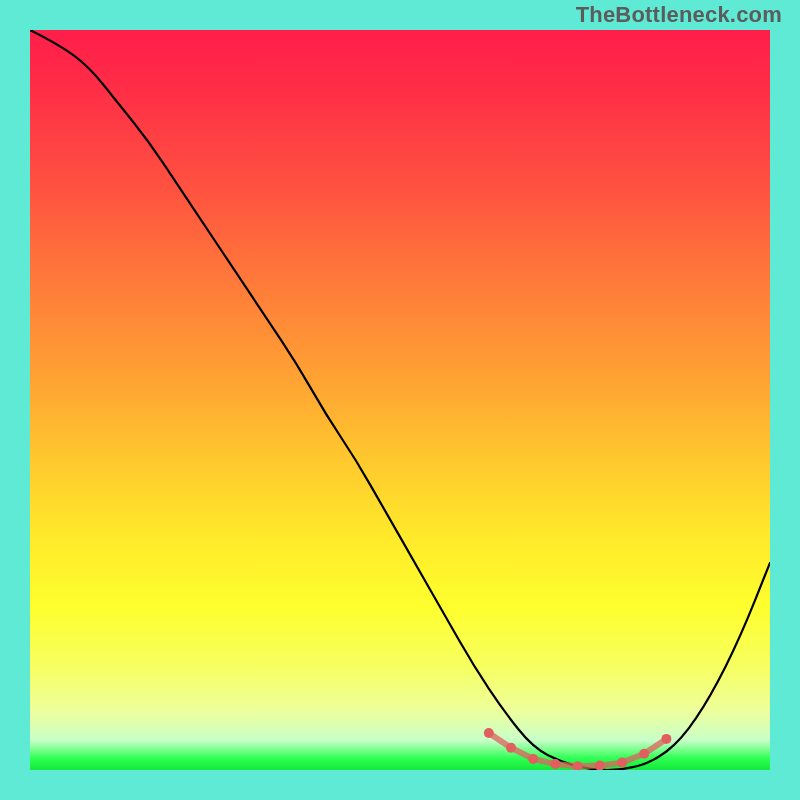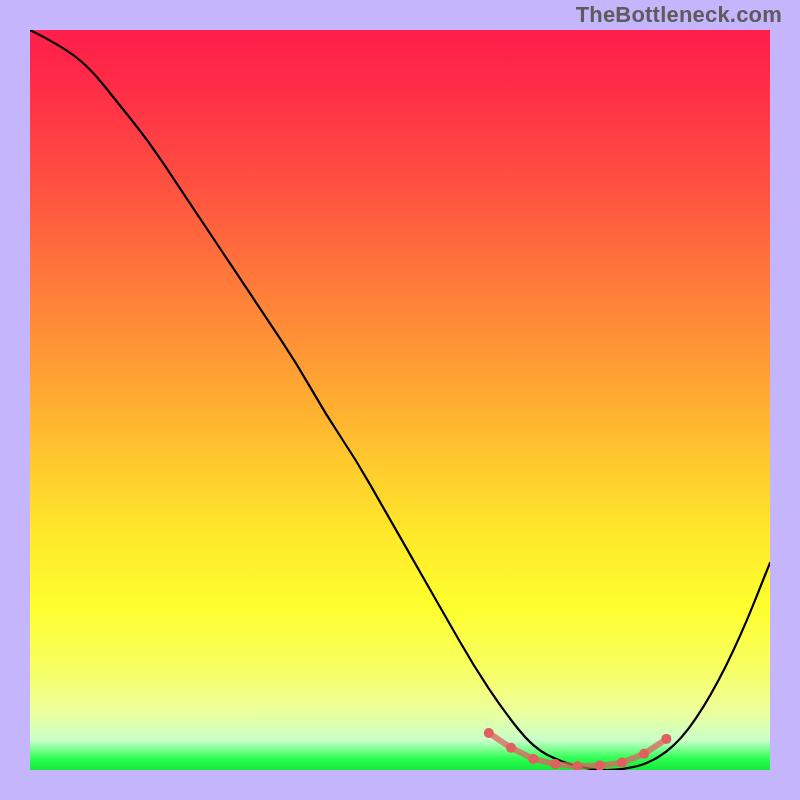--- a/index.html
+++ b/index.html
@@ -8,21 +8,21 @@
     width: 800px;
     height: 800px;
     background: #000000;
     overflow: hidden;
     font-family: Arial, Helvetica, sans-serif;
   }
   .frame {
     position: relative;
     width: 800px;
     height: 800px;
-    background: #c4b5fd;
+    background: #5eead4;
   }
   .watermark {
     position: absolute;
     top: 2px;
     right: 18px;
     color: #5c5c5c;
     font-size: 22px;
     font-weight: 600;
     letter-spacing: 0.2px;
     z-index: 30;

